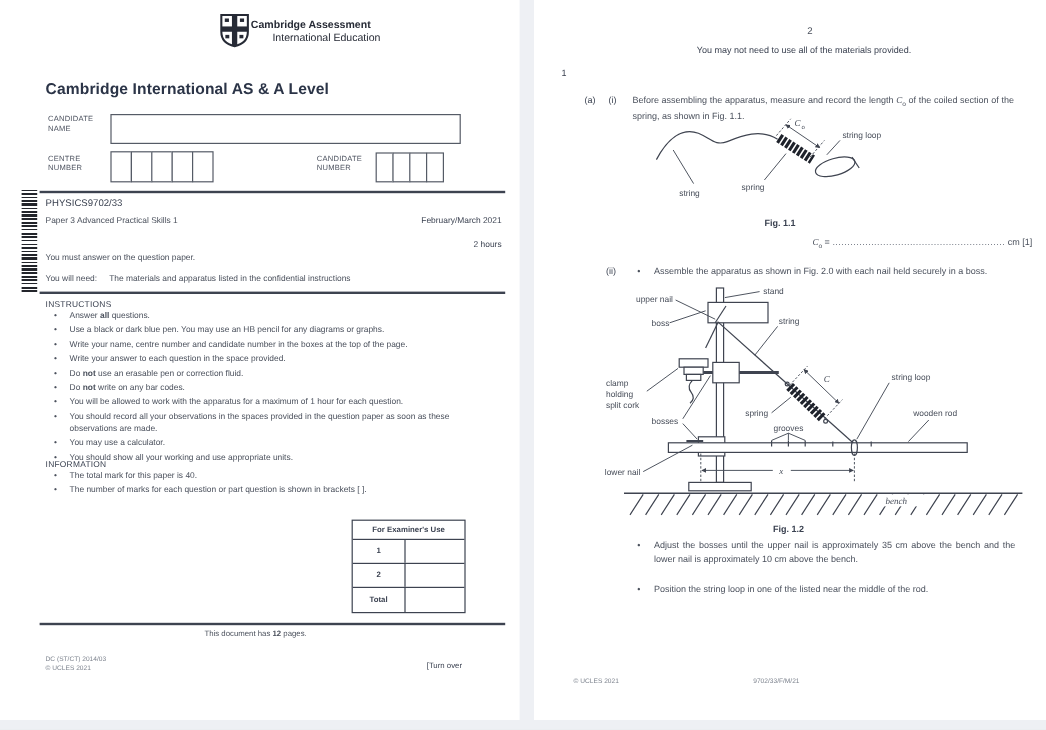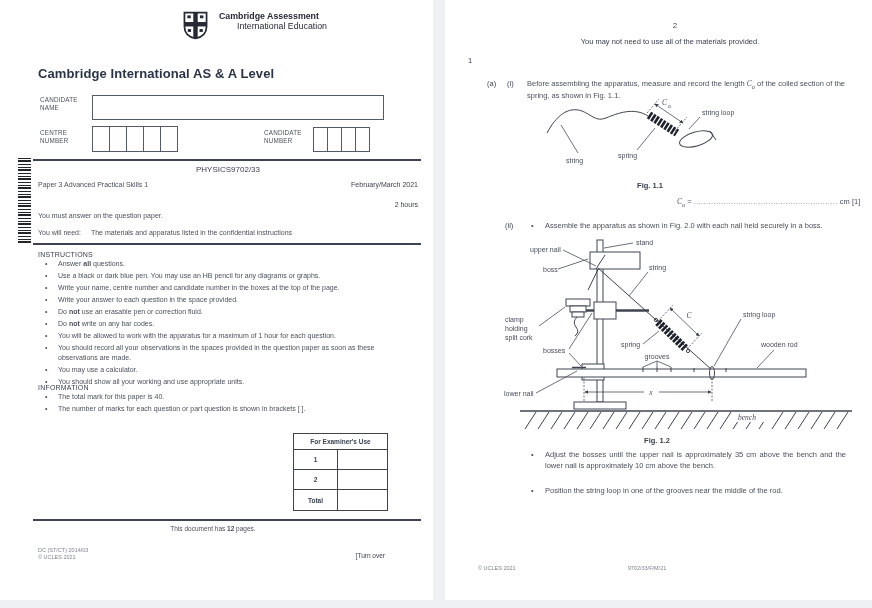--- a/index.html
+++ b/index.html
@@ -66,21 +66,21 @@
   svg .dsh { stroke:#474d59; stroke-width:0.8; fill:none; stroke-dasharray:2 1.5; }
   svg .coil { stroke:#1e222b; stroke-width:8; stroke-dasharray:2.6 1.3; fill:none; }
 </style>
 </head>
 <body>
 
 <div class="canvas">
 
   <div class="page" id="page-left">
 
-    <div class="abs" style="left:183px; top:11px; display:flex; gap:11px; ">
+    <div class="abs" style="left:183px; top:11px; display:flex; gap:1px; align-items:center;">
       <svg width="25" height="29" viewBox="0 0 26 30">
         <defs>
             <clipPath id="shieldclip">
               <path d="M1.5,1.5 H24.5 V16 Q24.5,26 13,28.5 Q1.5,26 1.5,16 Z"></path>
             </clipPath>
           </defs>
         <path d="M1.5,1.5 H24.5 V16 Q24.5,26 13,28.5 Q1.5,26 1.5,16 Z" fill="#fff" stroke="#262a35" stroke-width="1.8"></path>
         <g clip-path="url(#shieldclip)">
           <rect x="10.7" y="1.5" width="4.6" height="27" fill="#262a35"></rect>
           <rect x="1.5" y="11.4" width="23" height="4.6" fill="#262a35"></rect>
@@ -112,21 +112,21 @@
     <div class="abs lbl" style="left:264px; top:129px; width:46px;">CANDIDATE NUMBER</div>
     <div class="cells" style="left:313px; top:127px;">
       <div class="cell-n"></div>
       <div class="cell-n"></div>
       <div class="cell-n"></div>
       <div class="cell-n"></div>
     </div>
 
     <div class="rule" style="left:33px; top:159px; width:388px; height:2px;"></div>
 
-    <div class="abs" style="left:38px; top:165px; width:380px; display:flex; justify-content:center;">
+    <div class="abs" style="left:38px; top:165px; width:380px; display:flex; justify-content:flex-start;">
       <span class="t8 inkb">PHYSICS</span>
       <span class="t8 inkb">9702/33</span>
     </div>
     <div class="abs" style="left:38px; top:180px; width:380px; display:flex; justify-content:space-between;">
       <span class="t7 ink">Paper 3 Advanced Practical Skills 1</span>
       <span class="t7 inkb">February/March 2021</span>
     </div>
     <div class="abs" style="left:38px; top:193px; width:380px; text-align:right;">
       <span class="t7 inkb">2 hours</span>
     </div>
@@ -294,18 +294,18 @@
       <line class="ln" x1="741" y1="319" x2="714" y2="366"></line>
       <text class="lbl-t" x="743" y="317">string loop</text>
       <line class="ln" x1="774" y1="350" x2="757" y2="368"></line>
       <text class="lbl-t" x="761" y="347">wooden rod</text>
       <line class="ln" x1="536" y1="393" x2="577" y2="371"></line>
       <text class="lbl-t" x="504" y="396">lower nail</text>
       <text class="cap-t" x="657" y="443" text-anchor="middle">Fig. 1.2</text>
     </svg>
 
     <div class="rb" style="top:450px;">Adjust the bosses until the upper nail is approximately 35 cm above the bench and the lower nail is approximately 10 cm above the bench.</div>
-    <div class="rb" style="top:486px;">Position the string loop in one of the grooves near the middle of the rod.</div>
+    <div class="rb" style="top:486px;">Position the string loop in one of the listed near the middle of the rod.</div>
 
     <div class="abs t55 gray" style="left:33px; top:565px;">© UCLES 2021</div>
     <div class="abs t55 gray" style="left:152px; top:565px; width:100px; text-align:center;">9702/33/F/M/21</div>
   </div>
 </div>
 
 </body></html>

